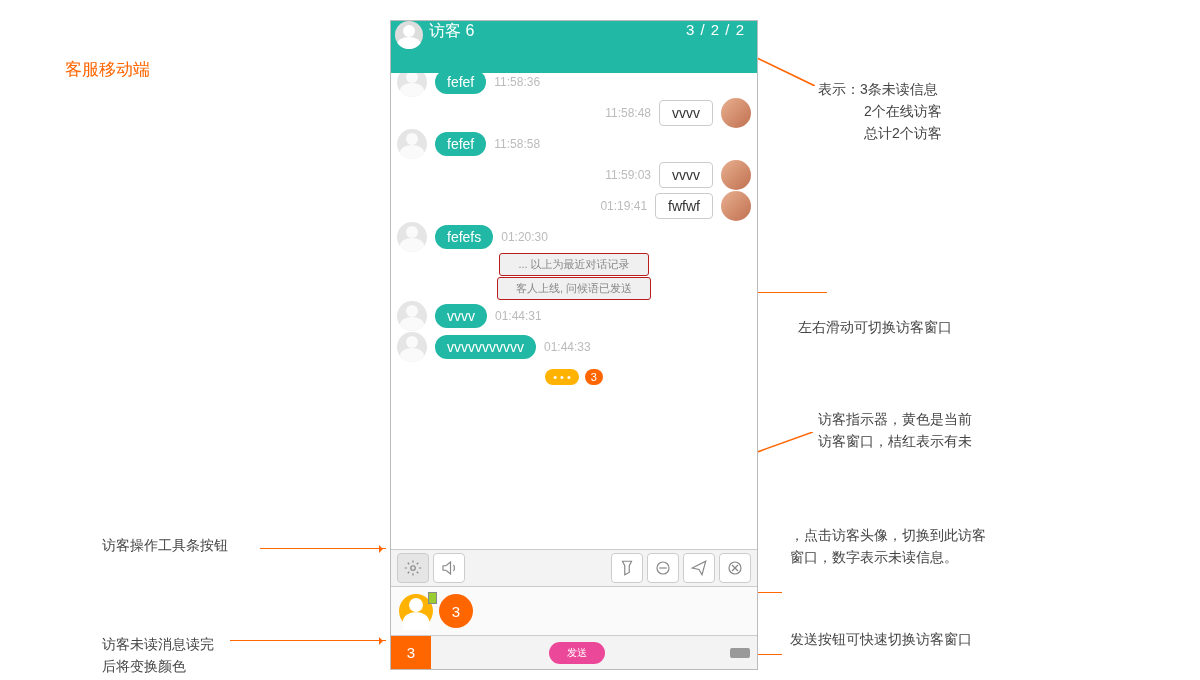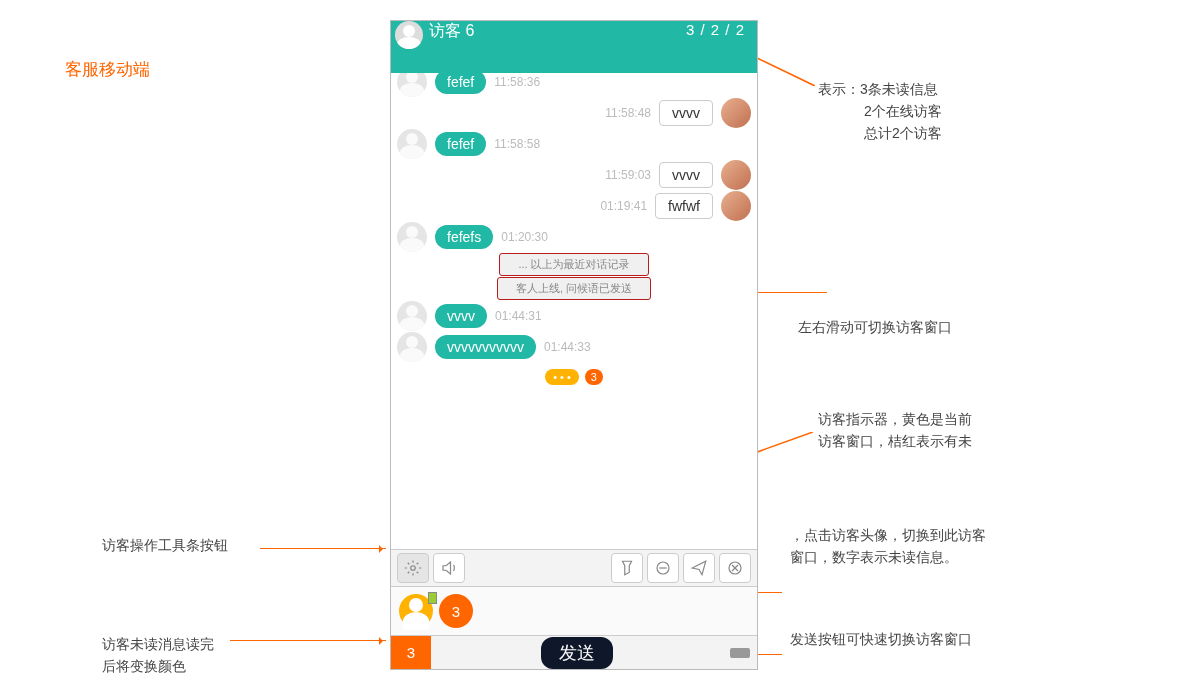--- a/index.html
+++ b/index.html
@@ -158,22 +158,22 @@
     border-top:1px solid #ccc;
     display:flex; align-items:stretch;
   }
   .bottom-badge {
     width:40px; background:#ff6600; color:#fff;
     display:flex;align-items:center;justify-content:center;
     font-size:15px;
   }
   .bottom-mid { flex:1; display:flex;align-items:center;justify-content:center; }
   .send-btn {
-    background:#0f172a; color:#fff; border:none;
-    border-radius:12px; padding:4px 18px; font-size:18px;
+    background:#ec4899; color:#fff; border:none;
+    border-radius:12px; padding:4px 18px; font-size:10px;
     cursor:pointer;
   }
   .bottom-nub {
     width:34px; display:flex;align-items:center;justify-content:center;
   }
   .nub-shape { width:20px;height:10px;background:#999;border-radius:2px; }
 
   
   .annot {
     position:absolute; color:#444; font-size:14px;

